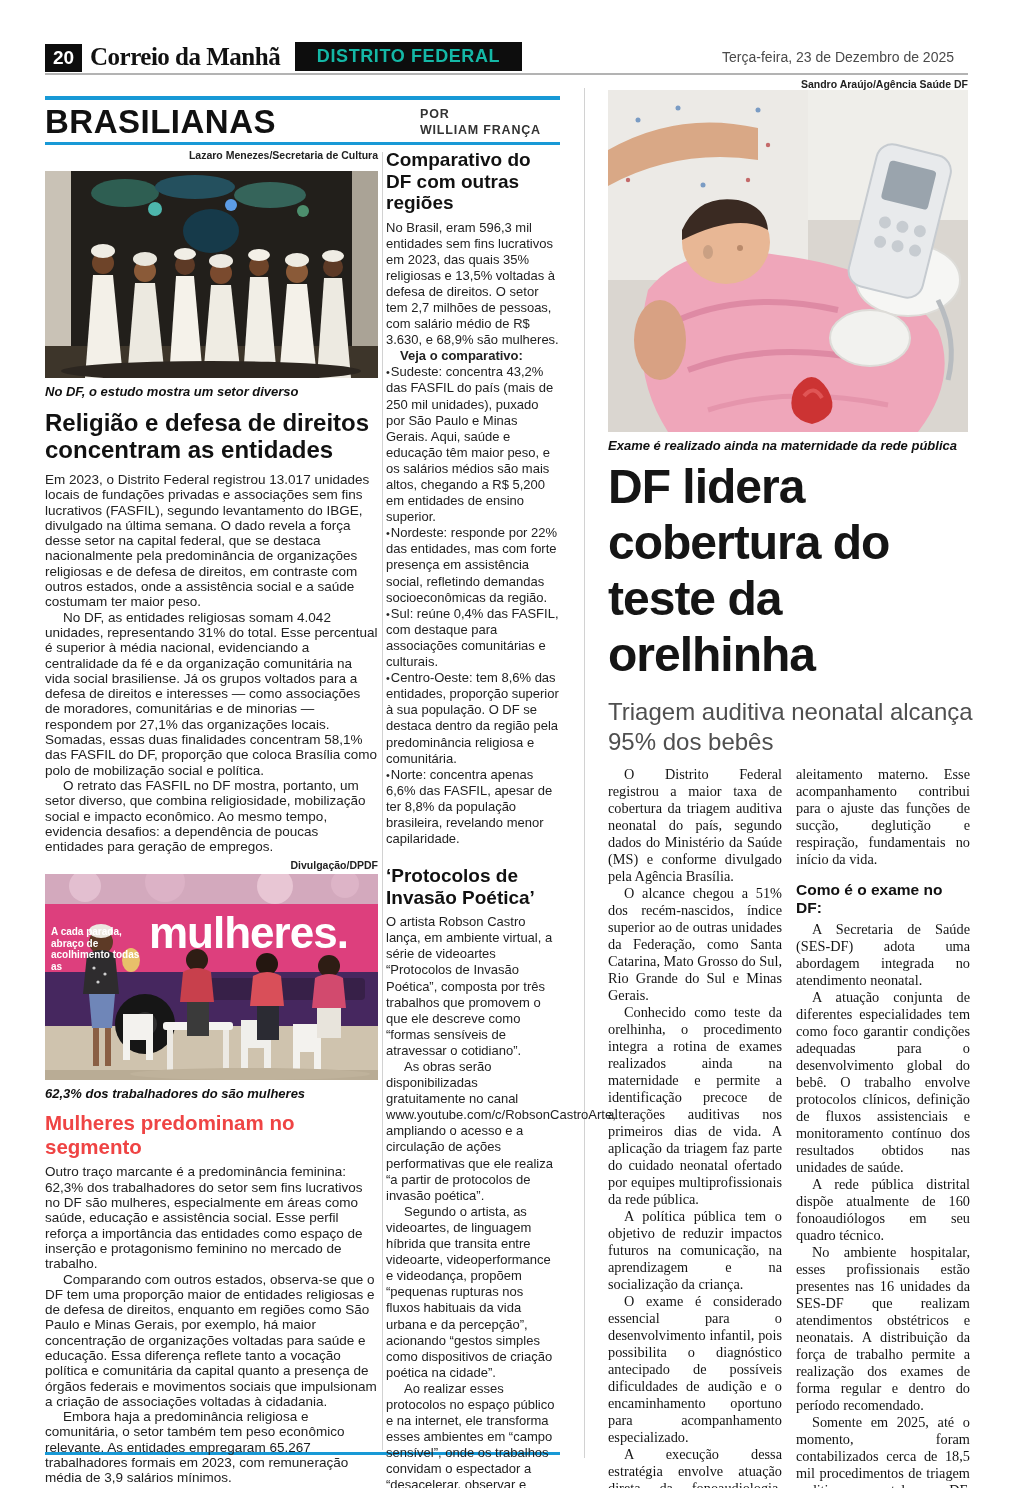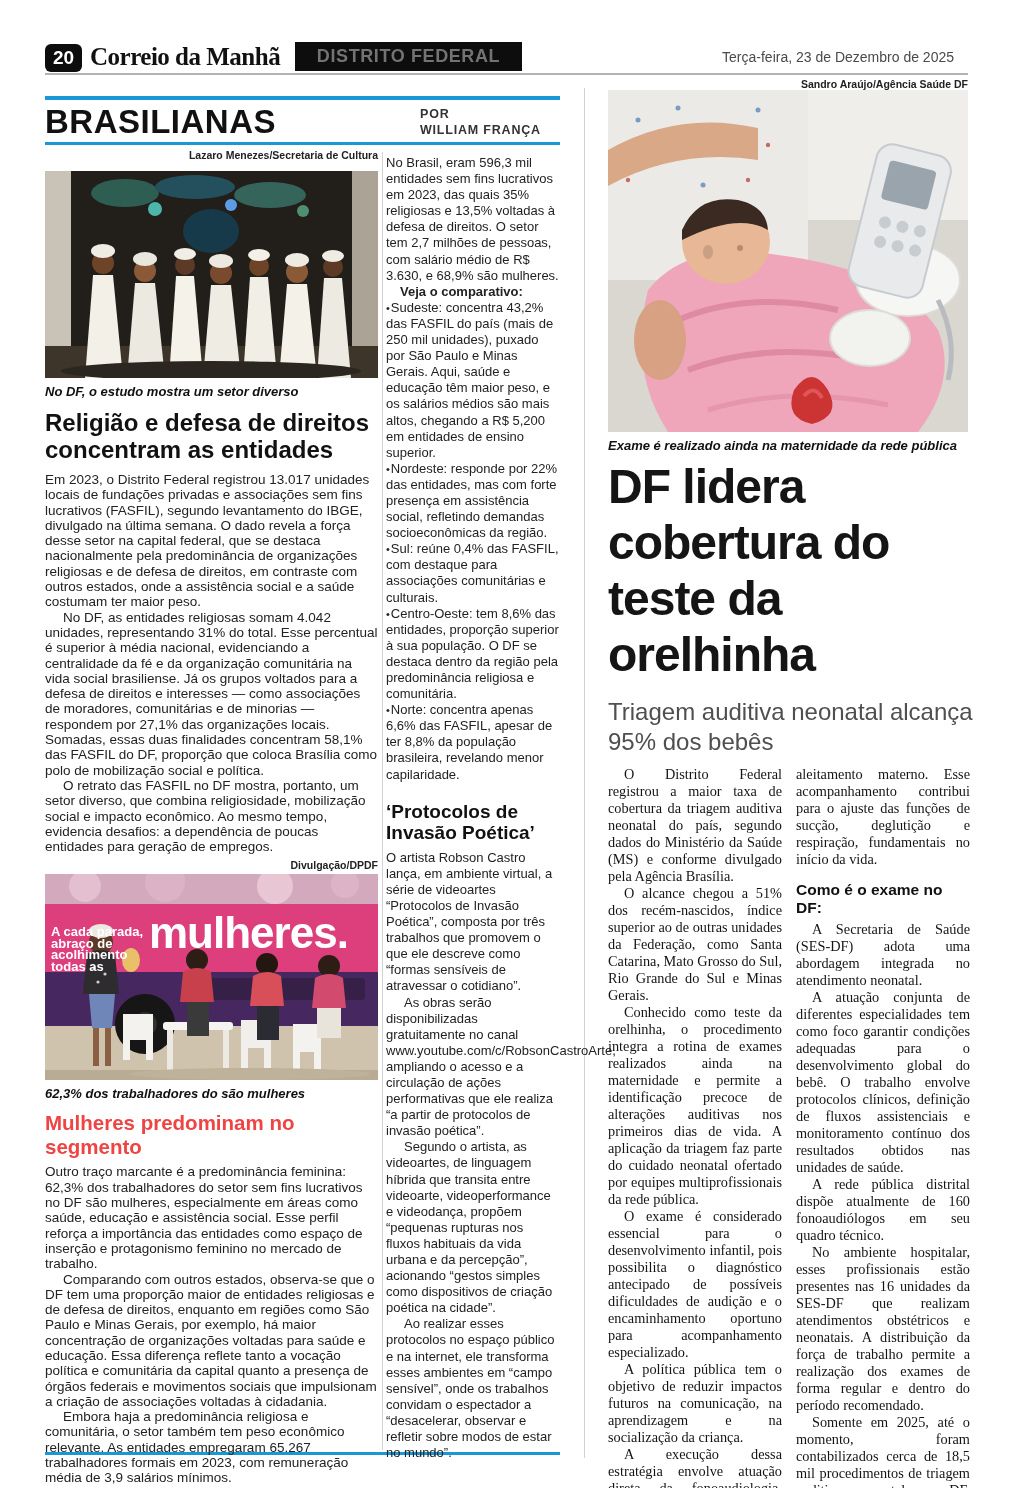--- a/index.html
+++ b/index.html
@@ -3,24 +3,24 @@
 <meta charset="utf-8">
 <style>
   * { margin:0; padding:0; box-sizing:border-box; }
   html,body { background:#e8e8e8; }
   .page { position:relative; width:1010px; height:1488px; background:#ffffff;
           margin:0 auto; overflow:hidden; font-family:"Liberation Sans", sans-serif; color:#1a1a1a; }
   .abs { position:absolute; }
 
   
   .pagenum { left:45px; top:44px; width:37px; height:28px; background:#0d0d0d; color:#fff;
-             font:700 19px/28px "Liberation Sans", sans-serif; text-align:center;border-radius:6px; }
+             font:700 19px/28px "Liberation Sans", sans-serif; text-align:center; }
   .masthead { left:90px; top:43px; font-family:"Liberation Serif", serif; font-weight:700;
               font-size:25px; letter-spacing:-0.5px; color:#111; }
-  .sectionbar { left:295px; top:42px; width:227px; height:29px; background:#0d0d0d; color:#737373;
+  .sectionbar { left:295px; top:42px; width:227px; height:29px; background:#0d0d0d; color:#14b8a6;
                 font:700 18px/29px "Liberation Sans", sans-serif; text-align:center; letter-spacing:0.6px; }
   .dateline { right:56px; top:49px; font-size:14px; color:#4a4a4a; }
   .header-rule { left:45px; top:73px; width:923px; height:2px; background:#b3b3b3; }
 
   
   .rule-blue { background:#1899d6; }
   .vdiv { width:1px; background:#d2d2d2; }
 
   
   .bras-title { left:45px; top:103px; font-weight:800; font-size:33px; letter-spacing:0.5px; color:#111; }
@@ -60,21 +60,21 @@
   .serifcol p { font-family:"Liberation Serif", serif; font-size:14.3px; line-height:17px;
                 text-align:justify; color:#141414; hyphens:auto; -webkit-hyphens:auto; }
   .serifcol .sind { text-indent:16px; }
   .h-exame { font-family:"Liberation Sans", sans-serif; font-size:15.5px; font-weight:700;
              color:#111; margin:13px 0 4px 0; }
 
   
   .bus-main-text { position:absolute; left:104px; top:34px; width:226px; color:#fff;
                    font-weight:800; font-size:44px; letter-spacing:-1px; }
   .bus-side-text { position:absolute; left:6px; top:52px; width:100px; color:#fff;
-                   font-weight:700; font-size:13px; line-height:11.5px; }
+                   font-weight:700; font-size:10px; line-height:11.5px; }
 </style>
 </head>
 <body>
 
 <div class="page">
 
   <div class="abs pagenum">20</div>
   <div class="abs masthead">Correio da Manhã</div>
   <div class="abs sectionbar">DISTRITO FEDERAL</div>
   <div class="abs dateline">Terça-feira, 23 de Dezembro de 2025</div>
@@ -204,20 +204,21 @@
     <h2 class="h-art2">Mulheres predominam no segmento</h2>
 
     <div class="bs" style="margin-top:5px;">
       <p>Outro traço marcante é a predominância feminina: 62,3% dos trabalhadores do setor sem fins lucrativos no DF são mulheres, especialmente em áreas como saúde, educação e assistência social. Esse perfil reforça a importância das entidades como espaço de inserção e protagonismo feminino no mercado de trabalho.</p>
       <p class="ind">Comparando com outros estados, observa-se que o DF tem uma proporção maior de entidades religiosas e de defesa de direitos, enquanto em regiões como São Paulo e Minas Gerais, por exemplo, há maior concentração de organizações voltadas para saúde e educação. Essa diferença reflete tanto a vocação política e comunitária da capital quanto a presença de órgãos federais e movimentos sociais que impulsionam a criação de associações voltadas à cidadania.</p>
       <p class="ind">Embora haja a predominância religiosa e comunitária, o setor também tem peso econômico relevante. As entidades empregaram 65.267 trabalhadores formais em 2023, com remuneração média de 3,9 salários mínimos.</p>
     </div>
   </div>
 
   <div class="abs mcol">
+    <h3 class="h-mid">Comparativo do DF com outras regiões</h3>
     <div class="body">
       <p>No Brasil, eram 596,3 mil entidades sem fins lucrativos em 2023, das quais 35% religiosas e 13,5% voltadas à defesa de direitos. O setor tem 2,7 milhões de pessoas, com salário médio de R$ 3.630, e 68,9% são mulheres.</p>
       <p class="veja">Veja o comparativo:</p>
       <p class="bullet">Sudeste: concentra 43,2% das FASFIL do país (mais de 250 mil unidades), puxado por São Paulo e Minas Gerais. Aqui, saúde e educação têm maior peso, e os salários médios são mais altos, chegando a R$ 5,200 em entidades de ensino superior.</p>
       <p class="bullet">Nordeste: responde por 22% das entidades, mas com forte presença em assistência social, refletindo demandas socioeconômicas da região.</p>
       <p class="bullet">Sul: reúne 0,4% das FASFIL, com destaque para associações comunitárias e culturais.</p>
       <p class="bullet">Centro-Oeste: tem 8,6% das entidades, proporção superior à sua população. O DF se destaca dentro da região pela predominância religiosa e comunitária.</p>
       <p class="bullet">Norte: concentra apenas 6,6% das FASFIL, apesar de ter 8,8% da população brasileira, revelando menor capilaridade.</p>
     </div>
     <h3 class="h-mid h-mid2">‘Protocolos de Invasão Poética’</h3>
@@ -287,22 +288,22 @@
   </div>
 
   <div class="abs caption caption3">Exame é realizado ainda na maternidade da rede pública</div>
   <h1 class="abs headline">DF lidera cobertura do teste da orelhinha</h1>
   <div class="abs subhead">Triagem auditiva neonatal alcança 95% dos bebês</div>
 
   <div class="abs serifcol" style="left:608px;">
     <p class="sind">O Distrito Federal registrou a maior taxa de cobertura da triagem auditiva neonatal do país, segundo dados do Ministério da Saúde (MS) e conforme divulgado pela Agência Brasília.</p>
     <p class="sind">O alcance chegou a 51% dos recém-nascidos, índice superior ao de outras unidades da Federação, como Santa Catarina, Mato Grosso do Sul, Rio Grande do Sul e Minas Gerais.</p>
     <p class="sind">Conhecido como teste da orelhinha, o procedimento integra a rotina de exames realizados ainda na maternidade e permite a identificação precoce de alterações auditivas nos primeiros dias de vida. A aplicação da triagem faz parte do cuidado neonatal ofertado por equipes multiprofissionais da rede pública.</p>
+    <p class="sind">A política pública tem o objetivo de reduzir impactos futuros na comunicação, na aprendizagem e na socialização da criança.</p>
     <p class="sind">O exame é considerado essencial para o desenvolvimento infantil, pois possibilita o diagnóstico antecipado de possíveis dificuldades de audição e o encaminhamento oportuno para acompanhamento especializado.</p>
-    <p class="sind">A política pública tem o objetivo de reduzir impactos futuros na comunicação, na aprendizagem e na socialização da criança.</p>
     <p class="sind">A execução dessa estratégia envolve atuação direta da fonoaudiologia, profissão regulamentada há 44 anos.</p>
 
   </div>
 
   <div class="abs serifcol" style="left:796px;">
     <p>aleitamento materno. Esse acompanhamento contribui para o ajuste das funções de sucção, deglutição e respiração, fundamentais no início da vida.</p>
     <div class="h-exame">Como é o exame no DF:</div>
     <p class="sind">A Secretaria de Saúde (SES-DF) adota uma abordagem integrada no atendimento neonatal.</p>
     <p class="sind">A atuação conjunta de diferentes especialidades tem como foco garantir condições adequadas para o desenvolvimento global do bebê. O trabalho envolve protocolos clínicos, definição de fluxos assistenciais e monitoramento contínuo dos resultados obtidos nas unidades de saúde.</p>
     <p class="sind">A rede pública distrital dispõe atualmente de 160 fonoaudiólogos em seu quadro técnico.</p>

